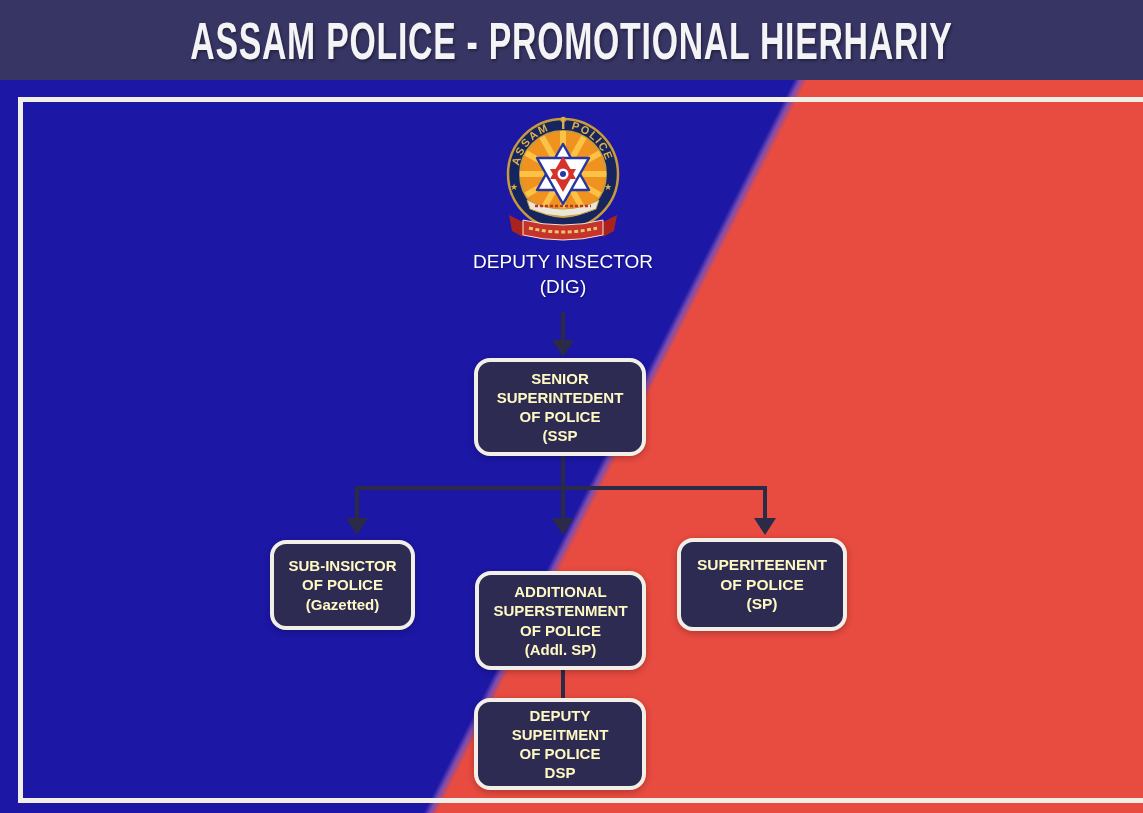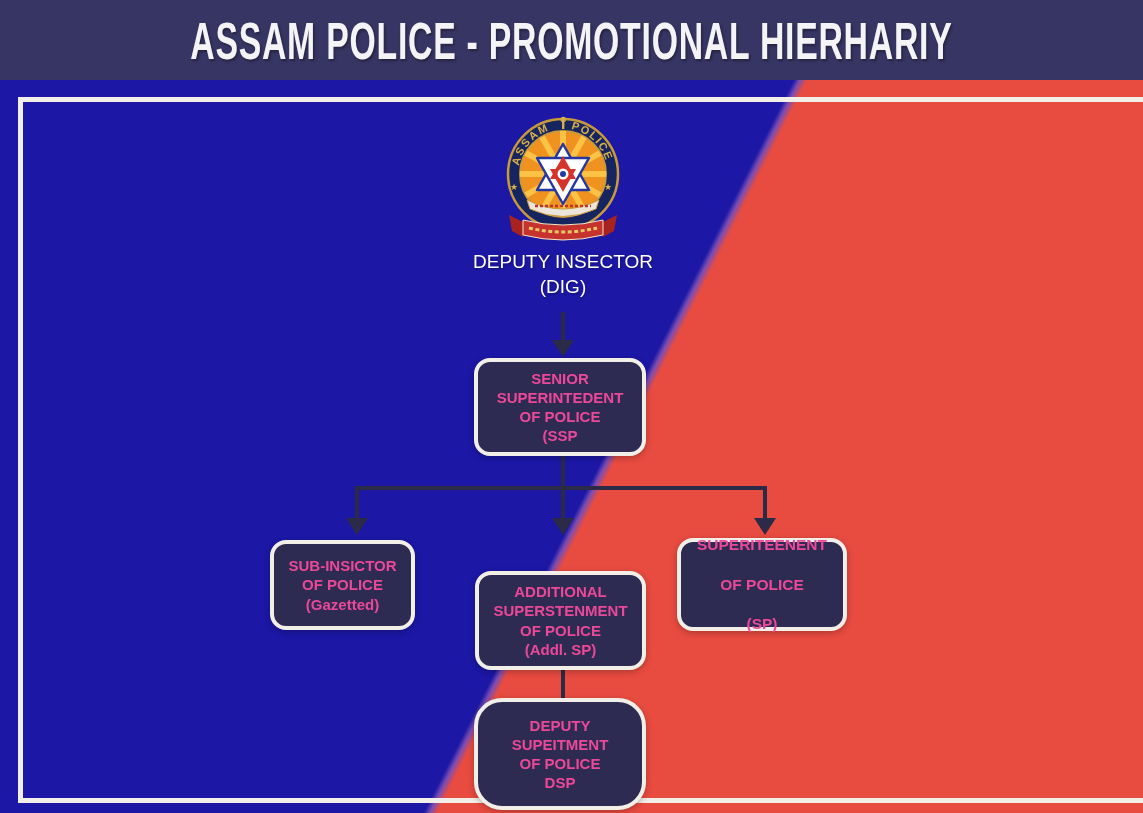--- a/index.html
+++ b/index.html
@@ -31,30 +31,30 @@
   }
   .frame {
     position:absolute; left:18px; top:17px; right:-12px; bottom:10px;
     border:5px solid #f2efe8; pointer-events:none;
   }
 
   
   .node {
     position:absolute; box-sizing:border-box;
     background:#2e2b52; border:4px solid #f2efe8; border-radius:16px;
-    color:#ec4899; font-weight:bold; font-size:15px; line-height:1.28;
+    color:#fef9c3; font-weight:bold; font-size:15px; line-height:1.28;
     text-align:center; display:flex; flex-direction:column; justify-content:center;
     padding:16px 6px;
     box-shadow:0 2px 6px rgba(0,0,0,0.25);
   }
   .node-ssp  { left:474px; top:278px; width:172px; height:98px; }
   .node-sub  { left:270px; top:460px; width:145px; height:90px; }
   .node-addl { left:475px; top:455px; width:171px; height:99px;margin-top:36px; }
-  .node-sp   { left:677px; top:458px; width:170px; height:93px; font-size:15.5px;gap:20px; }
-  .node-dsp  { left:474px; top:618px; width:172px; height:112px; font-size:15px;border-radius:28px; }
+  .node-sp   { left:677px; top:458px; width:170px; height:93px; font-size:15.5px; }
+  .node-dsp  { left:474px; top:618px; width:172px; height:92px; font-size:15px; }
 
   .dig-label {
     position:absolute; left:443px; top:170px; width:240px;
     color:#ffffff; font-weight:normal; font-size:19px; line-height:1.3;
     text-align:center; text-shadow:1px 1px 2px rgba(0,0,0,0.35);
   }
 
   
   .connectors { position:absolute; left:0; top:0; width:1143px; height:733px; pointer-events:none; }
 

